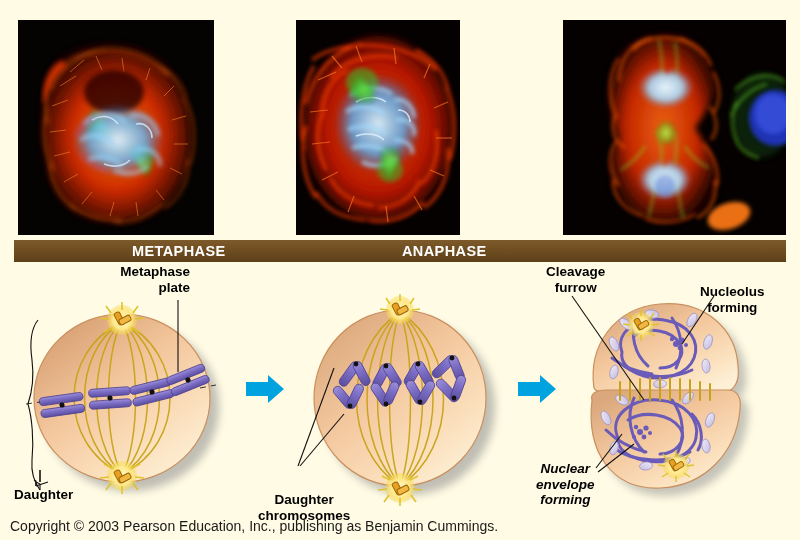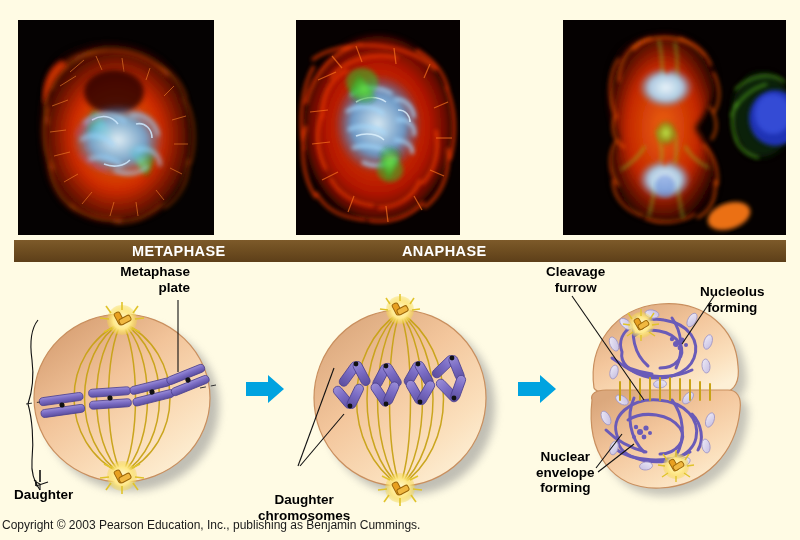--- a/index.html
+++ b/index.html
@@ -27,21 +27,21 @@
 
   
   .lbl{
     position:absolute;font-weight:bold;font-size:13.5px;line-height:15.5px;
     color:#000;white-space:pre;font-family:"Liberation Sans", sans-serif;
   }
   .lbl.r{text-align:right;}
   .lbl.l{text-align:center;}
 
   .copyright{
-    position:absolute;left:2px;top:518px;font-size:12px;color:#1a1a1a;
+    position:absolute;left:10px;top:518px;font-size:14px;color:#1a1a1a;
     font-family:"Liberation Sans", sans-serif;white-space:nowrap;
   }
 
   svg{display:block;}
   .svgwrap{position:absolute;left:0;top:0;width:800px;height:540px;pointer-events:none;}
 </style>
 </head>
 <body>
 
 <div class="stage">
@@ -642,19 +642,19 @@
 
   <div class="lbl l" style="left:258px;top:492px;">Daughter
 chromosomes</div>
 
   <div class="lbl l" style="left:546px;top:264px;">Cleavage
 furrow</div>
 
   <div class="lbl l" style="left:700px;top:264px;margin-top:20px;">Nucleolus
 forming</div>
 
-  <div class="lbl l" style="left:536px;top:449px;">Nuclear
+  <div class="lbl l" style="left:536px;top:461px;font-style:italic;">Nuclear
 envelope
 forming</div>
 
   <div class="copyright">Copyright © 2003 Pearson Education, Inc., publishing as Benjamin Cummings.</div>
 
 </div>
 
 </body></html>

